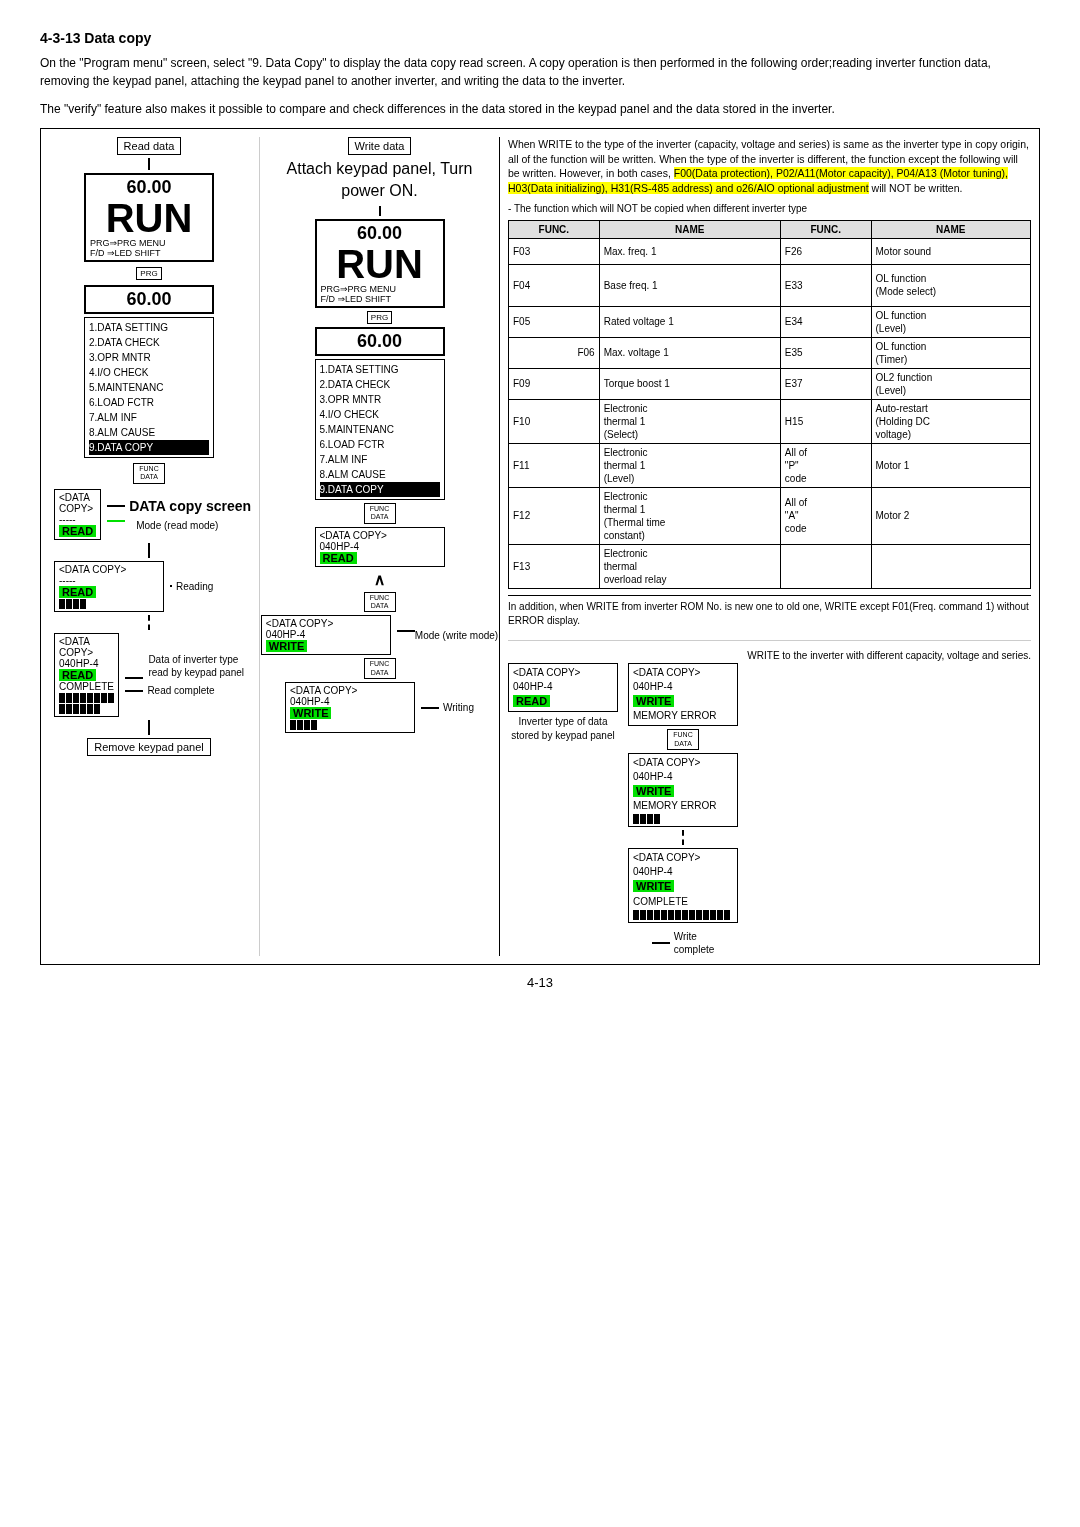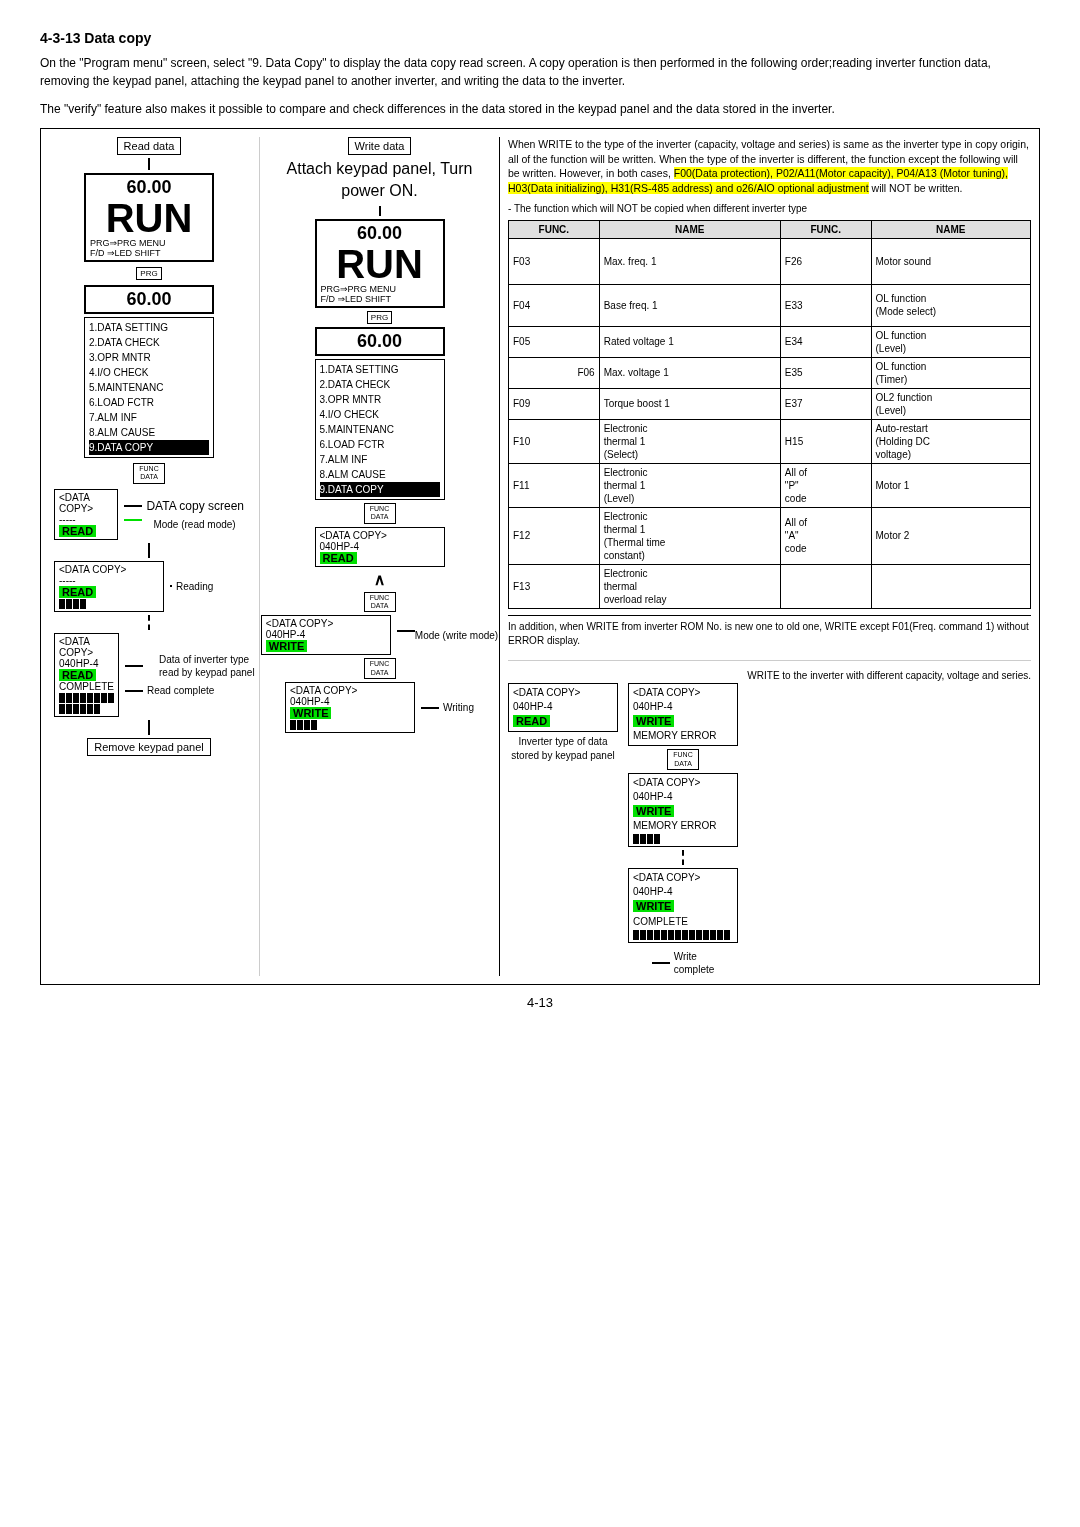--- a/index.html
+++ b/index.html
@@ -111,21 +111,21 @@
 
     <div style="display:flex; align-items:center; gap:6px; width:190px;">
       <div style="border:1px solid #000; width:110px; padding:2px 4px; font-size:10px;">
         <div>&lt;DATA COPY&gt;</div>
         <div>-----</div>
         <div><span class="read-badge" style="background:#00e000; font-weight:bold; font-size:11px; padding:0 3px;">READ</span></div>
       </div>
       <div style="display:flex; flex-direction:column; align-items:flex-start; gap:2px;">
         <div style="display:flex; align-items:center; gap:4px;">
           <div style="width:18px; height:2px; background:#000;"></div>
-          <div style="font-size:12px; white-space:nowrap;">DATA copy screen</div>
+          <div style="font-size:14px; white-space:nowrap;font-weight:bold;">DATA copy screen</div>
         </div>
         <div style="display:flex; gap:11px; margin-top:4px;">
           <div style="width:18px; height:2px; background:#00e000;"></div>
           <div style="font-size:10px; white-space:nowrap;">Mode (read mode)</div>
         </div>
       </div>
     </div>
 
     <div style="border-left:2px solid #000; height:15px;"></div>
 
@@ -166,21 +166,21 @@
           <div style="width:6px;height:10px;background:#000;"></div>
           <div style="width:6px;height:10px;background:#000;"></div>
           <div style="width:6px;height:10px;background:#000;"></div>
           <div style="width:6px;height:10px;background:#000;"></div>
           <div style="width:6px;height:10px;background:#000;"></div>
           <div style="width:6px;height:10px;background:#000;"></div>
           <div style="width:6px;height:10px;background:#000;"></div>
         </div>
       </div>
       <div style="display:flex; flex-direction:column; gap:2px;">
-        <div style="display:flex; align-items:center; gap:16px;">
+        <div style="display:flex; align-items:flex-end; gap:5px;">
           <div style="width:18px; height:2px; background:#000;"></div>
           <div style="font-size:10px; white-space:nowrap; line-height:1.3;">Data of inverter type<br>read by keypad panel</div>
         </div>
         <div style="display:flex; align-items:center; gap:4px; margin-top:4px;">
           <div style="width:18px; height:2px; background:#000;"></div>
           <div style="font-size:10px; white-space:nowrap;">Read complete</div>
         </div>
       </div>
     </div>
 
@@ -280,21 +280,21 @@
           <th style="border:1px solid #000; padding:2px 4px; background:#e0e0e0;">FUNC.</th>
           <th style="border:1px solid #000; padding:2px 4px; background:#e0e0e0;">NAME</th>
           <th style="border:1px solid #000; padding:2px 4px; background:#e0e0e0;">FUNC.</th>
           <th style="border:1px solid #000; padding:2px 4px; background:#e0e0e0;">NAME</th>
         </tr>
       </thead>
       <tbody>
         <tr>
             <td style="border:1px solid #000; padding:2px 4px;">F03</td>
             <td style="border:1px solid #000; padding:2px 4px;">Max. freq. 1</td>
-            <td style="border:1px solid #000; padding:16px 4px;">F26</td>
+            <td style="border:1px solid #000; padding:6px 4px;">F26</td>
             <td style="border:1px solid #000; padding:2px 4px;">Motor sound</td>
           </tr>
         <tr>
             <td style="border:1px solid #000; padding:2px 4px;">F04</td>
             <td style="border:1px solid #000; padding:2px 4px;">Base freq. 1</td>
             <td style="border:1px solid #000; padding:14px 4px;margin-left:25px;">E33</td>
             <td style="border:1px solid #000; padding:2px 4px;">OL function<br>(Mode select)</td>
           </tr>
         <tr>
             <td style="border:1px solid #000; padding:2px 4px;">F05</td>

